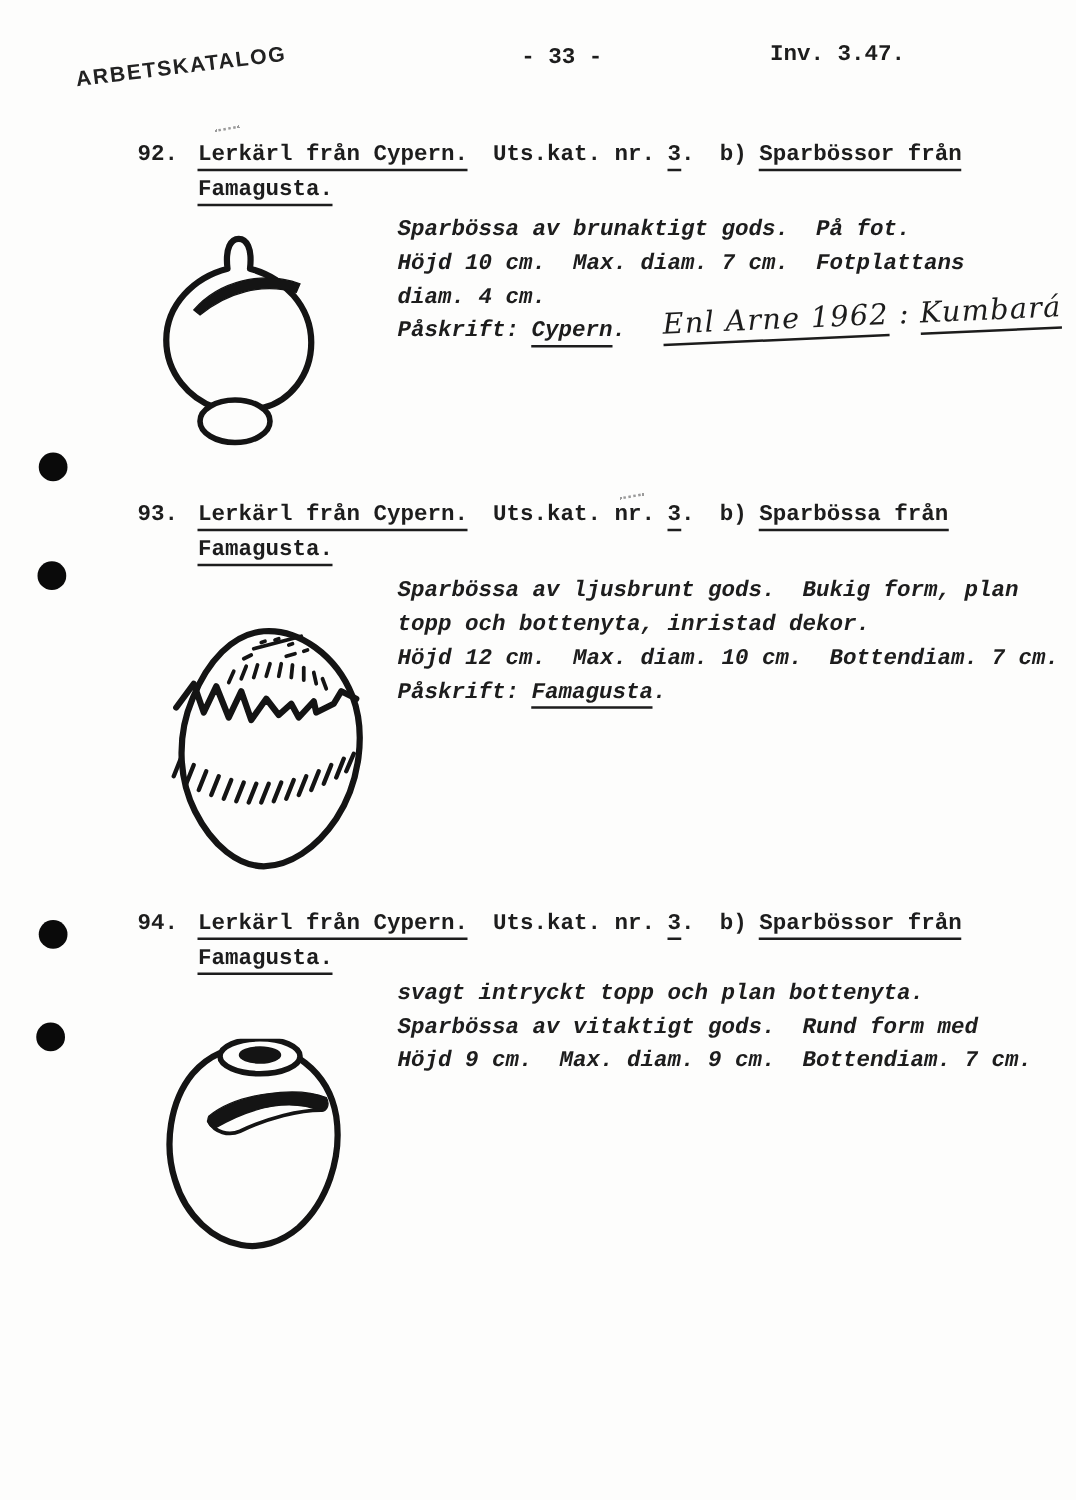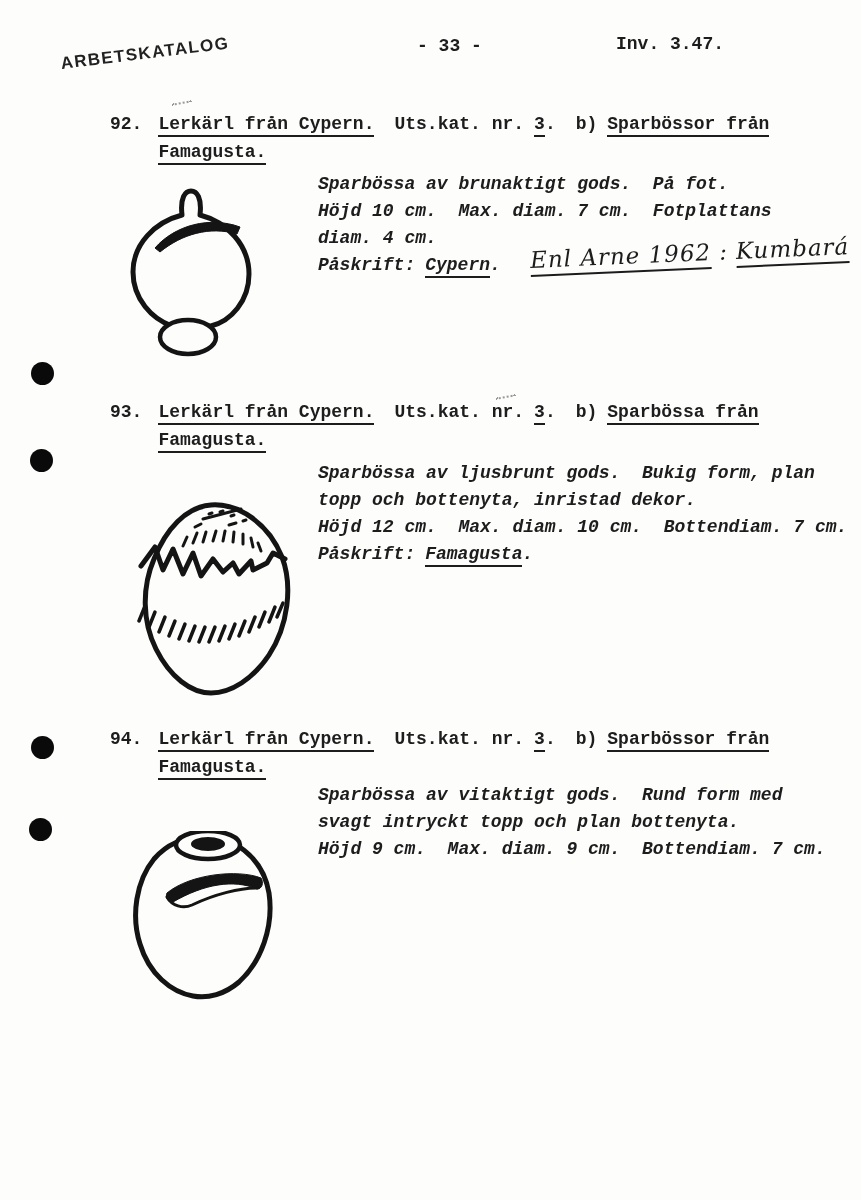--- a/index.html
+++ b/index.html
@@ -155,22 +155,22 @@
     <span class="entry-num">94.</span>
     <div class="htext">
       <div class="hline1">
         <span class="ul seg">Lerkärl från Cypern.</span><span class="seg-s">Uts.kat. nr.</span><span class="ul">3</span><span class="seg">.</span><span class="seg-s">b)</span><span class="ul">Sparbössor från</span>
       </div>
       <div class="hline2"><span class="ul">Famagusta.</span></div>
     </div>
   </div>
 
   <div class="abs tw desc" style="left:318px;top:782px;">
+    <div class="dline">svagt intryckt topp och plan bottenyta.</div>
     <div class="dline">Sparbössa av vitaktigt gods.  Rund form med</div>
-    <div class="dline">svagt intryckt topp och plan bottenyta.</div>
     <div class="dline">Höjd 9 cm.  Max. diam. 9 cm.  Bottendiam. 7 cm.</div>
   </div>
 
   <div class="abs sketch" style="left:120px;top:831px;">
     <svg width="160" height="170" viewBox="0 0 160 170">
       <path d="M80,6 C112,3 143,26 149,62 C154,96 141,131 119,151 C105,163 88,168 73,165 C51,161 29,143 20,113 C11,85 16,50 34,28 C48,12 62,8 80,6 Z" fill="none" stroke="#141414" stroke-width="5" stroke-linejoin="round"></path>
       <ellipse cx="88" cy="14" rx="32" ry="14" fill="#fdfdfc" stroke="#141414" stroke-width="4.5"></ellipse>
       <ellipse cx="88" cy="13" rx="17" ry="7" fill="#141414"></ellipse>
       <path d="M47,62 C70,43 118,38 141,47 C144,52 142,58 137,58 C114,48 84,53 53,71 C48,72 45,66 47,62 Z" fill="#141414" stroke="#141414" stroke-width="1"></path>
       <path d="M47,66 C52,75 63,78 72,74 C95,63 120,57 137,57" fill="none" stroke="#141414" stroke-width="3" stroke-linecap="round"></path>

